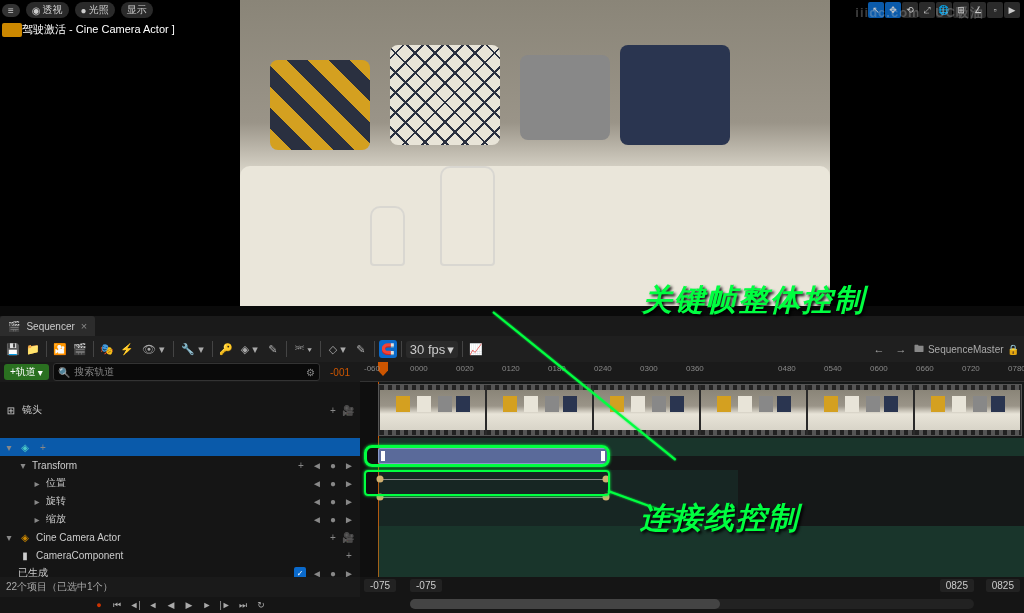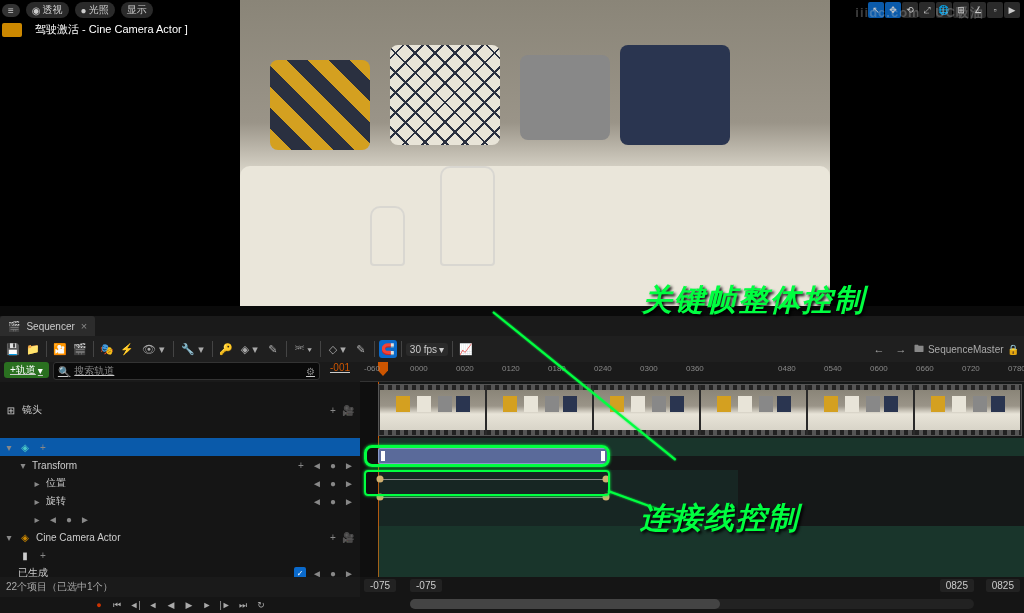--- a/index.html
+++ b/index.html
@@ -3,21 +3,21 @@
 <meta charset="utf-8">
 <style>
 * { margin: 0; padding: 0; box-sizing: border-box; font-family: "Segoe UI", Arial, sans-serif; }
 body { background: #0a0a0a; color: #ccc; width: 1024px; height: 613px; overflow: hidden; position: relative; font-size: 11px; }
 
 
 .viewport-area { position: absolute; top: 0; left: 0; right: 0; height: 306px; background: #000; }
 .viewport-toolbar { position: absolute; top: 2px; left: 2px; display: flex; gap: 6px; align-items: center; z-index: 10; }
 .vt-btn { background: #2a2a2a; border-radius: 10px; padding: 1px 6px; font-size: 10px; color: #ccc; cursor: pointer; display: flex; align-items: center; gap: 2px; }
 .vt-btn.mou { background: #333; }
-.camera-label { position: absolute; top: 22px; left: 2px; display: flex; align-items: flex-end; gap: 13px; z-index: 10; }
+.camera-label { position: absolute; top: 22px; left: 2px; display: flex; align-items: flex-end; gap: 0; z-index: 10; }
 .camera-badge { background: #cc8800; width: 20px; height: 14px; border-radius: 2px; display: flex; align-items: center; justify-content: center; }
 .camera-text { color: #fff; font-size: 11px; }
 .viewport-render { position: absolute; left: 240px; top: 0; width: 590px; height: 306px; background: linear-gradient(180deg, #8a8578 0%, #9a9488 40%, #e8e4d8 60%, #d8d4c8 100%); overflow: hidden; }
 .pillow { position: absolute; width: 120px; height: 110px; background: #2a3550; transform: rotate(45deg); top: 30px; }
 .pillow.yg { left: 30px; background: repeating-linear-gradient(45deg, #d4a020 0 15px, #2a3040 15px 30px); transform: rotate(0deg); border-radius: 8px; width: 100px; height: 90px; top: 60px; }
 .pillow.dm { left: 150px; background: #e8e4d8; background-image: repeating-linear-gradient(45deg, transparent 0 12px, #2a3040 12px 14px), repeating-linear-gradient(-45deg, transparent 0 12px, #2a3040 12px 14px); transform: rotate(0deg); border-radius: 8px; width: 110px; height: 100px; top: 45px; }
 .pillow.gr { left: 280px; background: #888; transform: rotate(0deg); border-radius: 8px; width: 90px; height: 85px; top: 55px; }
 .pillow.nv { left: 380px; background: #2a3550; transform: rotate(0deg); border-radius: 8px; width: 110px; height: 100px; top: 45px; }
 .couch { position: absolute; bottom: 0; left: 0; right: 0; height: 140px; background: #eae6da; border-radius: 10px 10px 0 0; }
 .vase { position: absolute; bottom: 40px; width: 50px; height: 90px; border: 2px solid rgba(200,200,200,0.5); border-radius: 10px 10px 4px 4px; background: rgba(255,255,255,0.05); }
@@ -37,26 +37,26 @@
 .seq-tabs { position: absolute; top: 316px; left: 0; right: 0; height: 20px; background: #1a1a1a; display: flex; }
 .seq-tab { background: #2c2c2c; padding: 2px 8px; font-size: 10px; display: flex; align-items: center; gap: 6px; border-radius: 3px 3px 0 0; }
 .tab-close { color: #888; font-size: 11px; }
 
 
 .seq-toolbar { position: absolute; top: 336px; left: 0; right: 0; height: 26px; background: #1f1f1f; display: flex; align-items: center; padding: 0 4px; gap: 2px; }
 .tb-btn { width: 18px; height: 18px; display: flex; align-items: center; justify-content: center; color: #aaa; cursor: pointer; font-size: 11px; }
 .tb-btn.wide { width: auto; padding: 0 4px; gap: 2px; }
 .tb-sep { width: 1px; height: 16px; background: #444; margin: 0 2px; }
 .magnet { background: #0a6acc; border-radius: 3px; padding: 1px 3px; }
-.fps-box { background: #2a2a2a; border-radius: 3px; padding: 1px 4px; font-size: 10px; display: flex; align-items: center; gap: 2px; justify-content: center; }
+.fps-box { background: #2a2a2a; border-radius: 3px; padding: 1px 4px; font-size: 13px; display: flex; align-items: center; gap: 2px; justify-content: center; }
 .crumb { position: absolute; right: 4px; display: flex; align-items: center; gap: 4px; font-size: 10px; color: #aaa; }
 .crumb .folder-icon { color: #888; }
 
 
-.track-header { position: absolute; top: 362px; left: 0; width: 360px; height: 20px; background: #1a1a1a; display: flex; align-items: flex-start; padding: 0 4px; gap: 4px; text-decoration: underline; }
+.track-header { position: absolute; top: 362px; left: 0; width: 360px; height: 20px; background: #1a1a1a; display: flex; align-items: center; padding: 0 4px; gap: 4px; }
 .add-track-btn { background: #2a7020; border-radius: 3px; padding: 1px 6px; font-size: 10px; color: #fff; display: flex; align-items: center; gap: 2px; }
 .search-box { flex: 1; background: #0a0a0a; border: 1px solid #333; border-radius: 3px; padding: 1px 4px; font-size: 10px; color: #888; display: flex; align-items: center; gap: 4px; }
 .frame-counter { color: #cc5500; font-size: 10px; padding: 0 6px; }
 
 
 .timeline-ruler { position: absolute; top: 362px; left: 360px; right: 0; height: 20px; background: #1a1a1a; border-bottom: 1px solid #333; }
 .ruler-tick { position: absolute; top: 2px; font-size: 8px; color: #888; }
 .playhead { position: absolute; top: 0; width: 10px; height: 14px; background: #cc5500; clip-path: polygon(0 0, 100% 0, 100% 60%, 50% 100%, 0 60%); }
 .playhead-line { position: absolute; top: 0; width: 1px; background: #cc5500; }
 
@@ -265,37 +265,39 @@
     <span class="expand">▸</span>
     <span class="label">旋转</span>
     <span class="actions">
         <span class="act">◄</span>
         <span class="act">●</span>
         <span class="act">►</span>
       </span>
   </div>
   <div class="track-row indent2">
     <span class="expand">▸</span>
+    <span class="label">缩放</span>
     <span class="actions">
         <span class="act">◄</span>
         <span class="act">●</span>
         <span class="act">►</span>
       </span>
   </div>
   <div class="track-row">
     <span class="expand">▾</span>
     <span class="icon orange-icon">◈</span>
     <span class="label">Cine Camera Actor</span>
     <span class="actions">
         <span class="act">+</span>
         <span class="act">🎥</span>
       </span>
   </div>
   <div class="track-row indent1">
     <span class="icon">▮</span>
+    <span class="label">CameraComponent</span>
     <span class="actions">
         <span class="act">+</span>
       </span>
   </div>
   <div class="track-row indent1">
     <span class="label">已生成</span>
     <span class="checkbox">✓</span>
     <span class="actions">
         <span class="act">◄</span>
         <span class="act">●</span>

